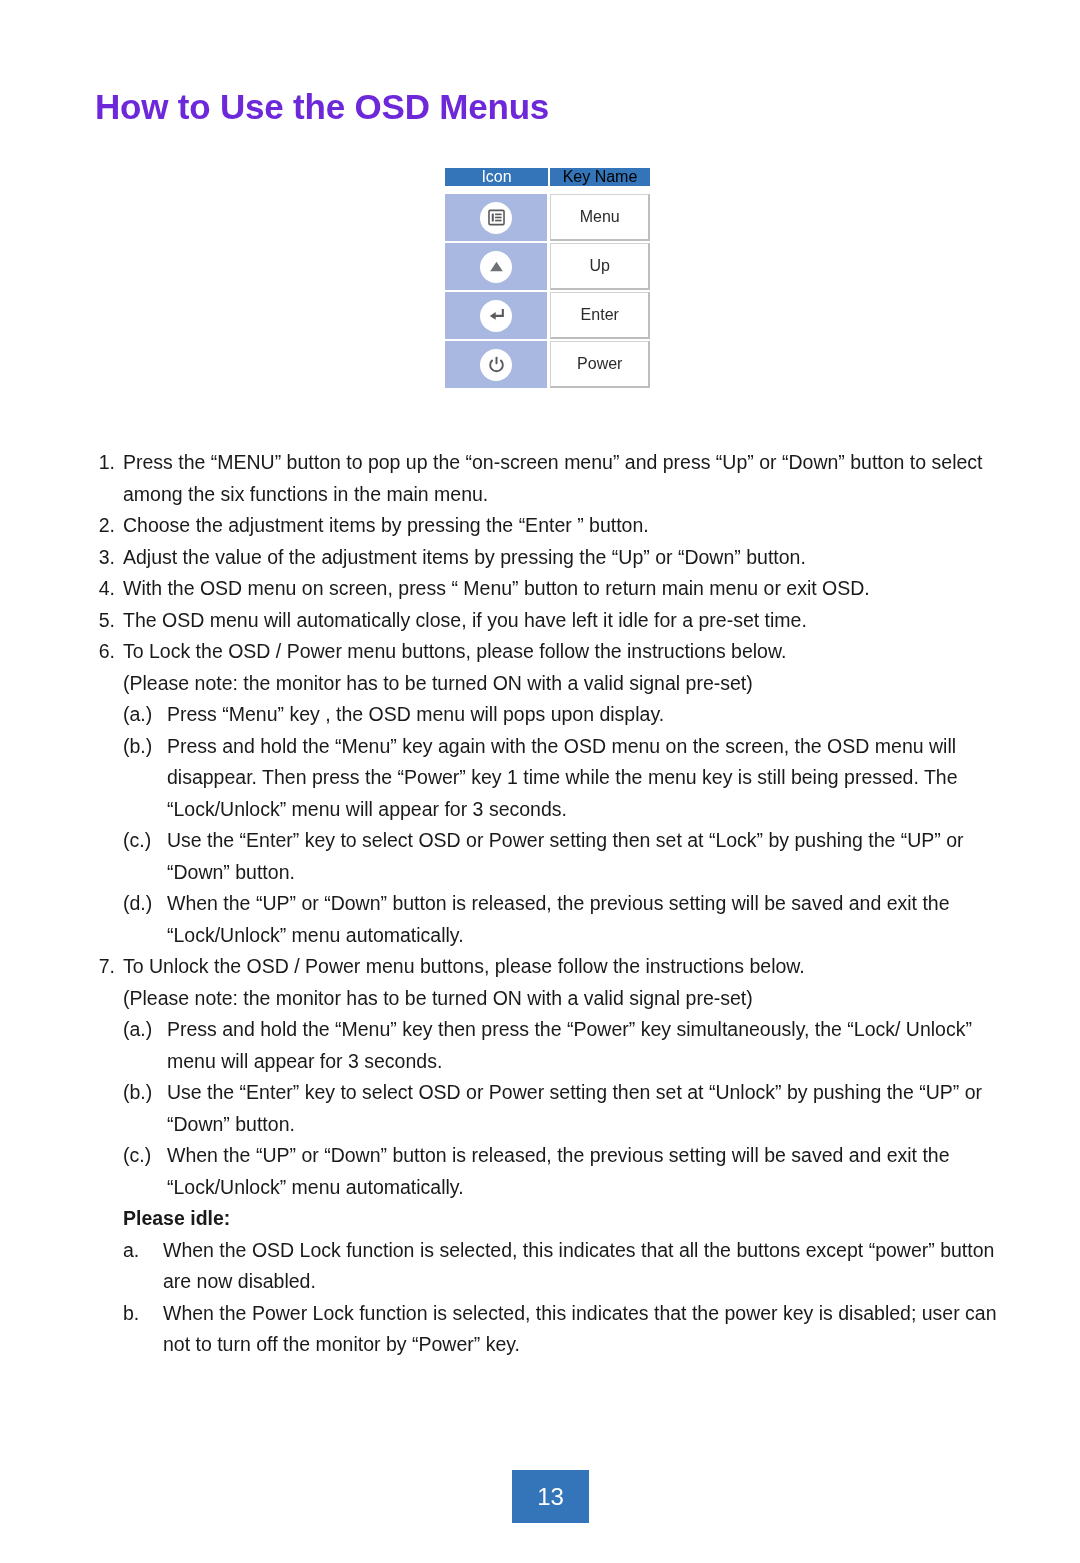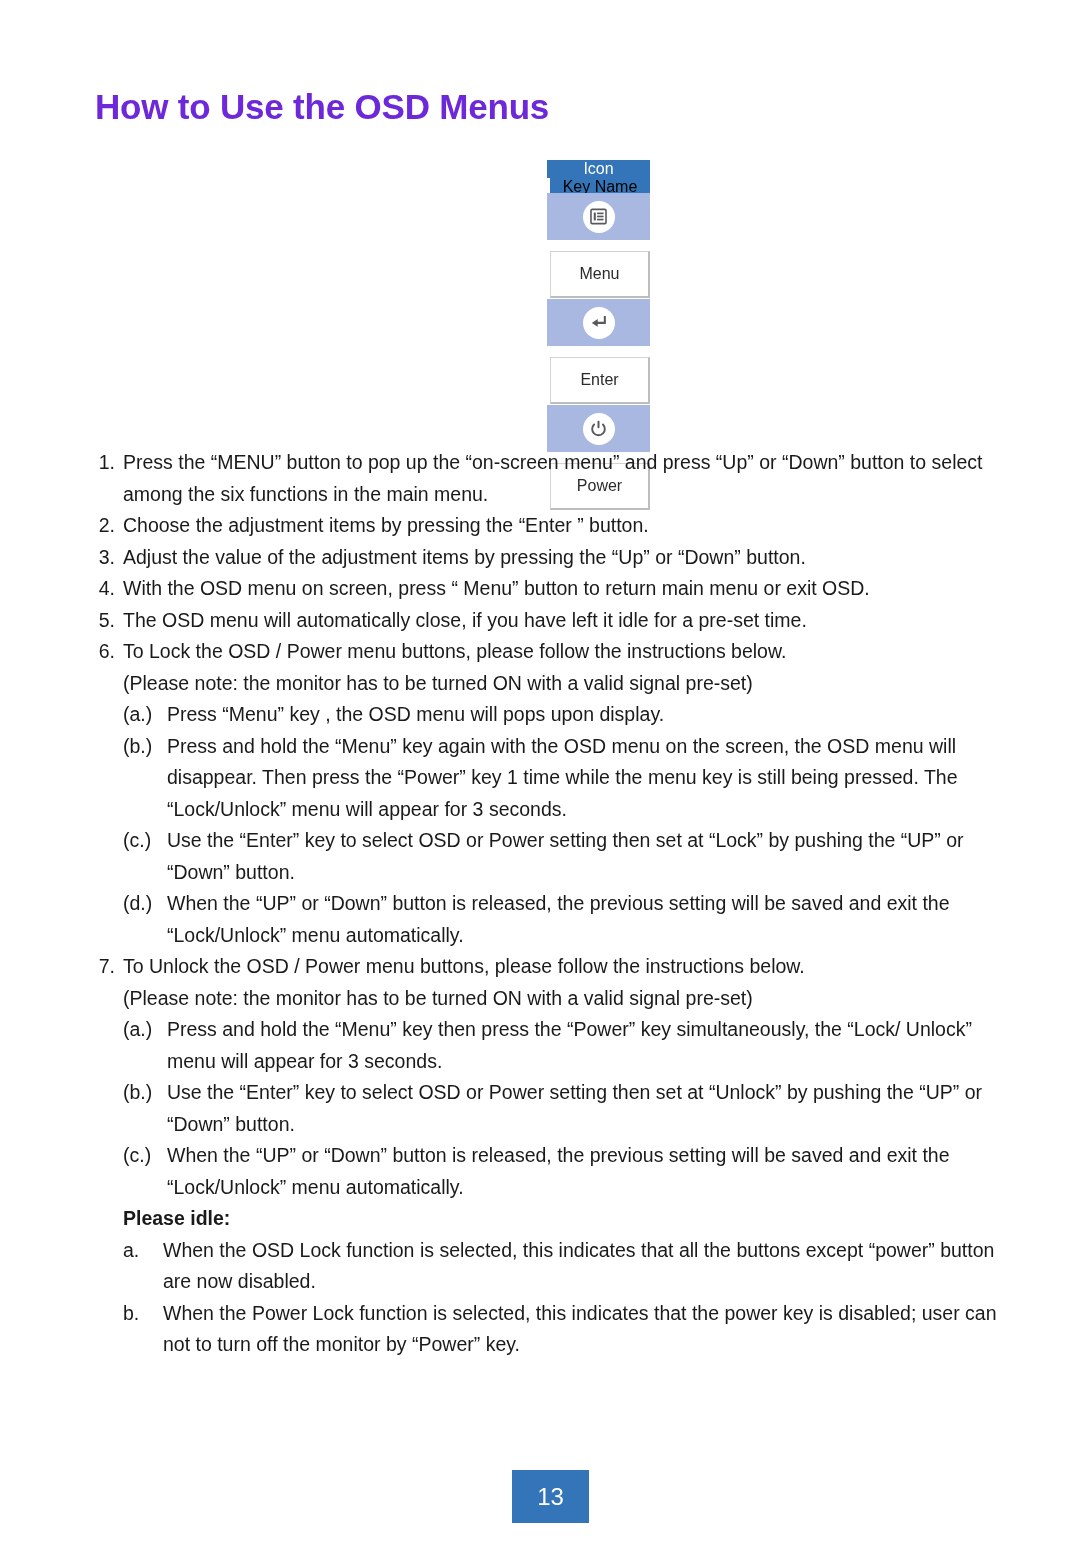--- a/index.html
+++ b/index.html
@@ -31,22 +31,21 @@
 
   
   .key-table {
     position: absolute;
     left: 445px;
     top: 160px;
     width: 205px;
   }
   .kt-row {
     display: flex;
-    align-items: flex-end;
-    flex-direction: column;
+    align-items: center;
   }
   .kt-head {
     height: 33px;
   }
   .kt-icon-head {
     width: 103px;
     background: #3375B8;
     color: #ffffff;
     font-size: 16px;
     display: flex;
@@ -73,21 +72,21 @@
   }
   .kt-name-cell {
     width: 100px;
     height: 47px;
     box-sizing: border-box;
     background: #ffffff;
     border: 1px solid #d3d3d3;
     border-right: 2px solid #bdbdbd;
     border-bottom: 2px solid #bdbdbd;
     margin-left: 3px;
-    margin-top: 11px;
+    margin-top: 1px;
     margin-bottom: 1px;
     display: flex;
     align-items: center;
     justify-content: center;
     font-size: 16px;
     color: #2b2b2b;
   }
 
   
   .icon-badge {
@@ -180,20 +179,30 @@
           <rect x="6" y="7" width="2.6" height="10" fill="#58595B"></rect>
           <rect x="10.2" y="7" width="8.2" height="2.1" fill="#58595B"></rect>
           <rect x="10.2" y="10.9" width="8.2" height="2.1" fill="#58595B"></rect>
           <rect x="10.2" y="14.8" width="8.2" height="2.1" fill="#58595B"></rect>
         </svg>
       </span>
     </div>
     <div class="kt-name-cell">Menu</div>
   </div>
 
+  <div class="kt-row">
+    <div class="kt-icon-cell">
+      <span class="icon-badge">
+        <svg width="19" height="19" viewBox="0 0 24 24">
+          <polygon points="12,6 20,18 4,18" fill="#6E7277"></polygon>
+        </svg>
+      </span>
+    </div>
+    <div class="kt-name-cell">Up</div>
+  </div>
 
 
   <div class="kt-row">
     <div class="kt-icon-cell">
       <span class="icon-badge">
         <svg width="19" height="19" viewBox="0 0 24 24">
           <path d="M20 5 V12.5 H8.5" fill="none" stroke="#58595B" stroke-width="2.6" stroke-linecap="square"></path>
           <polygon points="3.5,12.5 11,7.6 11,17.4" fill="#58595B"></polygon>
         </svg>
       </span>

